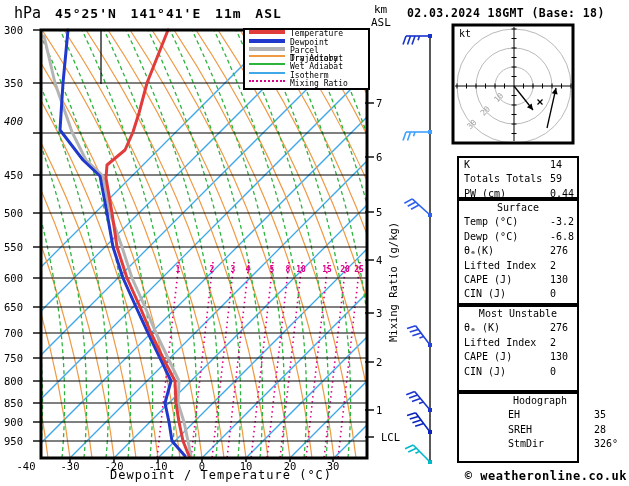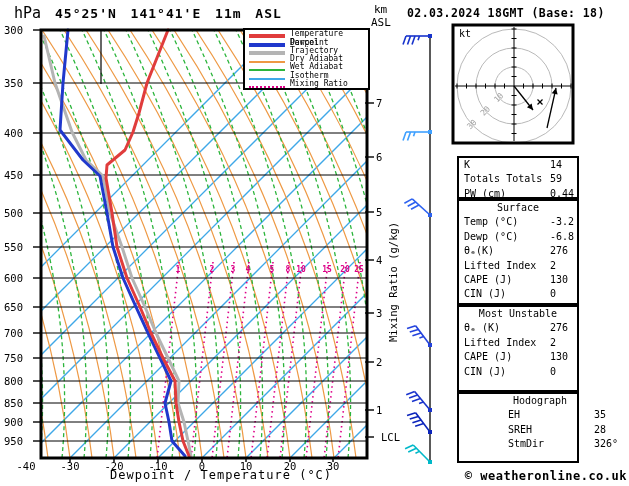--- a/index.html
+++ b/index.html
@@ -18,21 +18,21 @@
   .t-lcl{left:381px;top:431px;font-size:10.5px;}
   .t-mixaxis{left:333px;top:276px;width:120px;text-align:center;font-size:10.5px;
              transform:rotate(-90deg);}
   .ticklab{position:absolute;font-size:10.5px;line-height:11px;}
   .plab{width:30px;text-align:left;}
   .tlab{transform:translateX(-50%);}
   .mixlab{position:absolute;font-size:8px;font-weight:bold;line-height:8px;transform:translateX(-50%);}
   .legend{position:absolute;left:243px;top:28px;width:127px;height:62px;background:#fff;
           border:2px solid #000;box-sizing:border-box;z-index:5;display:flex;
           flex-direction:column;justify-content:space-evenly;}
-  .lg-row{display:flex;align-items:flex-end;height:8px;}
+  .lg-row{display:flex;align-items:flex-start;height:8px;}
   .lg-swatch{width:36px;margin-left:4px;flex:none;}
   .lg-label{font-size:8px;line-height:8px;margin-left:5px;}
   .statbox{position:absolute;left:457px;width:122px;border:2px solid #000;
            box-sizing:border-box;background:#fff;font-size:10px;}
   .b1{top:156px;height:43px;}  .b2{top:199px;height:106px;}
   .b3{top:305px;height:87px;}  .b4{top:392px;height:71px;padding-left:44px;}
   .srow{position:relative;padding-left:5px;line-height:14.4px;height:14.4px;}
   .srow .val{position:absolute;left:91px;top:0;}
   .shdr{text-align:center;line-height:14.4px;height:14.4px;}
 </style>
@@ -273,21 +273,21 @@
   <div class="abs t-date">02.03.2024 18GMT (Base: 18)</div>
   <div class="abs t-kt">kt</div>
   <div class="abs t-lcl">LCL</div>
   <div class="abs t-mixaxis">Mixing Ratio (g/kg)</div>
   <div class="abs t-footer">© weatheronline.co.uk</div>
   <div class="abs t-xlabel">Dewpoint / Temperature (°C)</div>
 
   <div id="labels">
       <div class="ticklab plab" style="left: 4px; top: 25px;">300</div>
       <div class="ticklab plab" style="left: 4px; top: 78px;">350</div>
-      <div class="ticklab plab" style="left: 4px; top: 128px;">400</div>
+      <div class="ticklab plab" style="left: 4px; top: 116px; font-style: italic;">400</div>
       <div class="ticklab plab" style="left: 4px; top: 170px;">450</div>
       <div class="ticklab plab" style="left: 4px; top: 208px;">500</div>
       <div class="ticklab plab" style="left: 4px; top: 242px;">550</div>
       <div class="ticklab plab" style="left: 4px; top: 273px;">600</div>
       <div class="ticklab plab" style="left: 4px; top: 302px;">650</div>
       <div class="ticklab plab" style="left: 4px; top: 328px;">700</div>
       <div class="ticklab plab" style="left: 4px; top: 353px;">750</div>
       <div class="ticklab plab" style="left: 4px; top: 376px;">800</div>
       <div class="ticklab plab" style="left: 4px; top: 398px;">850</div>
       <div class="ticklab plab" style="left: 4px; top: 417px;">900</div>

